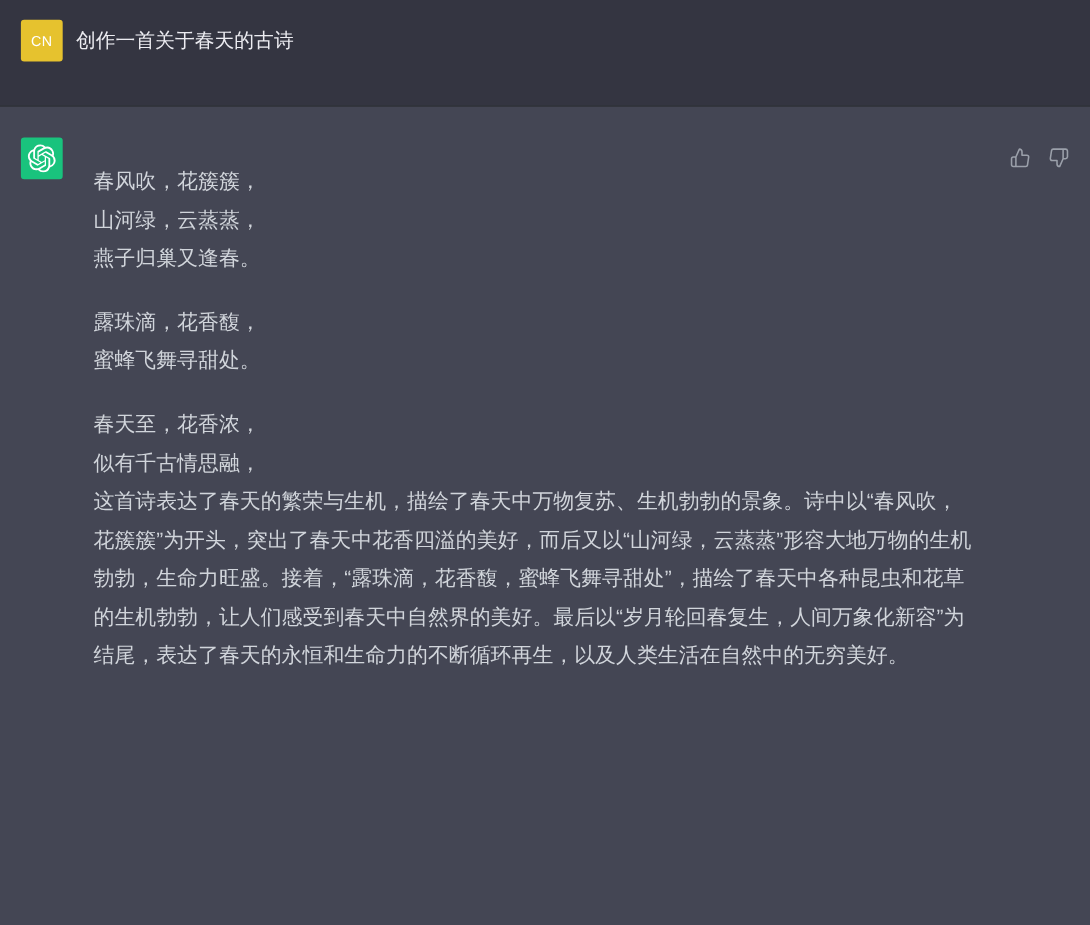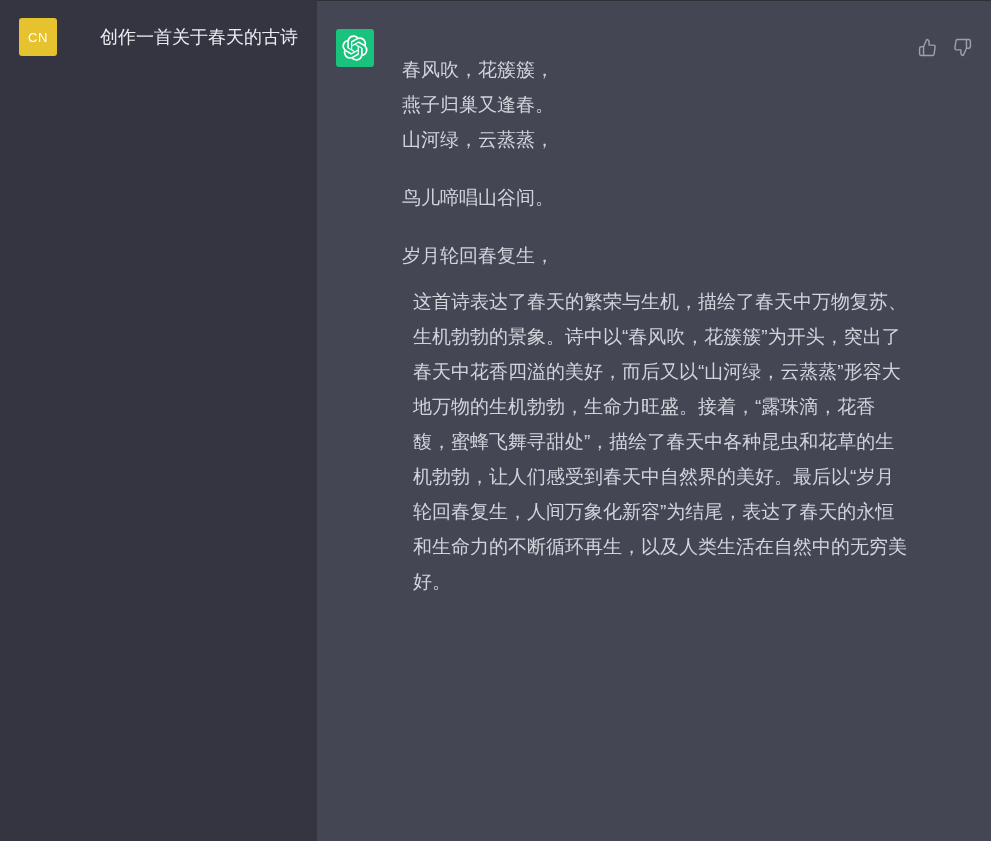--- a/index.html
+++ b/index.html
@@ -2,21 +2,21 @@
 <html><head>
 <meta charset="utf-8">
 <style>
   * { margin: 0; padding: 0; box-sizing: border-box; }
   html, body {
     width: 991px; height: 841px;
     background: #343541;
     overflow: hidden;
     font-family: "Liberation Sans", "DejaVu Sans", sans-serif;
   }
-  .chat { width: 991px; height: 841px; display: flex; }
+  .chat { width: 991px; height: 841px; display: flex; flex-direction: column; }
 
   
   .msg-row { display: flex; align-items: flex-start; }
   .msg-row.user {
     background: #343541;
     height: 96px;
     padding: 18px 19px 0 19px;
     flex: 0 0 auto;
   }
   .msg-row.assistant {
@@ -36,36 +36,36 @@
   }
   .avatar.user-avatar { background: #e6c22e; }
   .avatar.user-avatar .initials {
     color: #ffffff; font-size: 13px; letter-spacing: 0.5px;
   }
   .avatar.bot-avatar { background: #19c37d; }
   .avatar.bot-avatar svg { width: 26px; height: 26px; display: block; }
 
   
   .user-text {
-    margin-left: 43px;
+    margin-left: 12px;
     font-size: 18px;
     line-height: 38px;
     color: #ececf1;
     text-align: right;
   }
   .assistant-content {
     margin-left: 28px;
     flex: 0 1 800px;
     max-width: 800px;
     font-size: 19px;
     line-height: 35px;
     color: #d1d5db;
   }
   .stanza { margin: 0 0 23px 0; }
-  .analysis { margin: 11px; }
+  .analysis { margin: 0; }
 
   
   .actions {
     margin-left: auto;
     padding-top: 9px;
     display: flex;
     gap: 16px;
     color: #9ba0aa;
     flex: 0 0 auto;
   }
@@ -94,30 +94,32 @@
         <svg viewBox="0 0 41 41" fill="#ffffff" xmlns="http://www.w3.org/2000/svg" aria-hidden="true">
           <path d="M37.532 16.87a9.963 9.963 0 0 0-.856-8.184 10.078 10.078 0 0 0-10.855-4.835A9.964 9.964 0 0 0 18.306.5a10.079 10.079 0 0 0-9.614 6.977 9.967 9.967 0 0 0-6.664 4.834 10.08 10.08 0 0 0 1.24 11.817 9.965 9.965 0 0 0 .856 8.185 10.079 10.079 0 0 0 10.855 4.835 9.965 9.965 0 0 0 7.516 3.35 10.078 10.078 0 0 0 9.617-6.981 9.967 9.967 0 0 0 6.663-4.834 10.079 10.079 0 0 0-1.243-11.813ZM22.498 37.886a7.474 7.474 0 0 1-4.799-1.735c.061-.033.168-.091.237-.134l7.964-4.6a1.294 1.294 0 0 0 .655-1.134V19.054l3.366 1.944a.12.12 0 0 1 .066.092v9.299a7.505 7.505 0 0 1-7.49 7.496ZM6.392 31.006a7.471 7.471 0 0 1-.894-5.023c.06.036.162.099.237.141l7.964 4.6a1.297 1.297 0 0 0 1.308 0l9.724-5.614v3.888a.12.12 0 0 1-.048.103l-8.051 4.649a7.504 7.504 0 0 1-10.24-2.744ZM4.297 13.62A7.469 7.469 0 0 1 8.2 10.333c0 .068-.004.19-.004.274v9.201a1.294 1.294 0 0 0 .654 1.132l9.723 5.614-3.366 1.944a.12.12 0 0 1-.114.01L7.04 23.856a7.504 7.504 0 0 1-2.743-10.237Zm27.658 6.437-9.724-5.615 3.367-1.943a.121.121 0 0 1 .113-.01l8.052 4.648a7.498 7.498 0 0 1-1.158 13.528v-9.476a1.293 1.293 0 0 0-.65-1.132Zm3.35-5.043c-.059-.037-.162-.099-.236-.141l-7.965-4.6a1.298 1.298 0 0 0-1.308 0l-9.723 5.614v-3.888a.12.12 0 0 1 .048-.103l8.05-4.645a7.497 7.497 0 0 1 11.135 7.763Zm-21.063 6.929-3.367-1.944a.12.12 0 0 1-.065-.092v-9.299a7.497 7.497 0 0 1 12.293-5.756 6.94 6.94 0 0 0-.236.134l-7.965 4.6a1.294 1.294 0 0 0-.654 1.132l-.006 11.225Zm1.829-3.943 4.33-2.501 4.332 2.5v5l-4.331 2.5-4.331-2.5Z"></path>
         </svg>
       </span>
     </div>
 
     <div class="assistant-content">
       <p class="stanza">
         </p>
         <div>春风吹，花簇簇，</div>
+        <div>山河绿，云蒸蒸，</div>
         <div>燕子归巢又逢春。</div>
-        <div>山河绿，云蒸蒸，</div>
       <p></p>
       <p class="stanza">
         </p>
-        <div>鸟儿啼唱山谷间。</div>
+        <div>露珠滴，花香馥，</div>
+        <div>蜜蜂飞舞寻甜处。</div>
       <p></p>
       <p class="stanza">
         </p>
-        <div>岁月轮回春复生，</div>
+        <div>春天至，花香浓，</div>
+        <div>似有千古情思融，</div>
       <p></p>
       <p class="analysis">这首诗表达了春天的繁荣与生机，描绘了春天中万物复苏、生机勃勃的景象。诗中以“春风吹，花簇簇”为开头，突出了春天中花香四溢的美好，而后又以“山河绿，云蒸蒸”形容大地万物的生机勃勃，生命力旺盛。接着，“露珠滴，花香馥，蜜蜂飞舞寻甜处”，描绘了春天中各种昆虫和花草的生机勃勃，让人们感受到春天中自然界的美好。最后以“岁月轮回春复生，人间万象化新容”为结尾，表达了春天的永恒和生命力的不断循环再生，以及人类生活在自然中的无穷美好。</p>
     </div>
 
     <div class="actions">
       <button class="icon-btn" aria-label="Good response">
         <span>
           <svg viewBox="0 0 24 24" fill="none" stroke="currentColor" stroke-width="1.8" stroke-linecap="round" stroke-linejoin="round" aria-hidden="true">
             <path d="M14 9V5a3 3 0 0 0-3-3l-4 9v11h11.28a2 2 0 0 0 2-1.7l1.38-9a2 2 0 0 0-2-2.3zM7 22H4a2 2 0 0 1-2-2v-7a2 2 0 0 1 2-2h3"></path>
           </svg>

